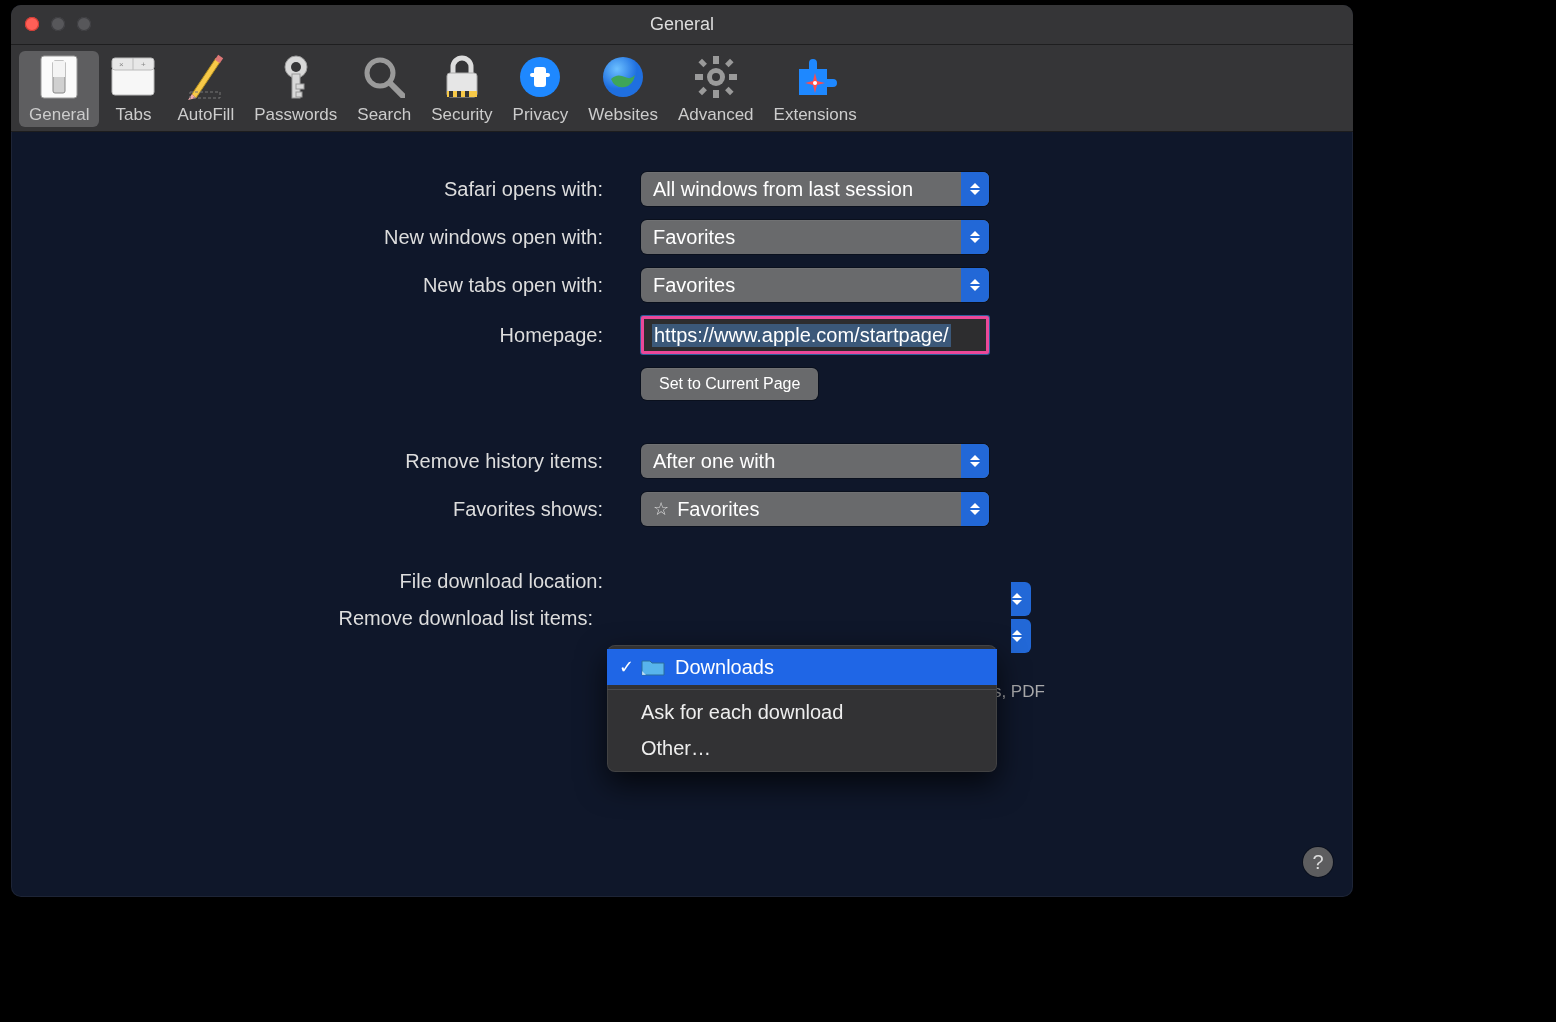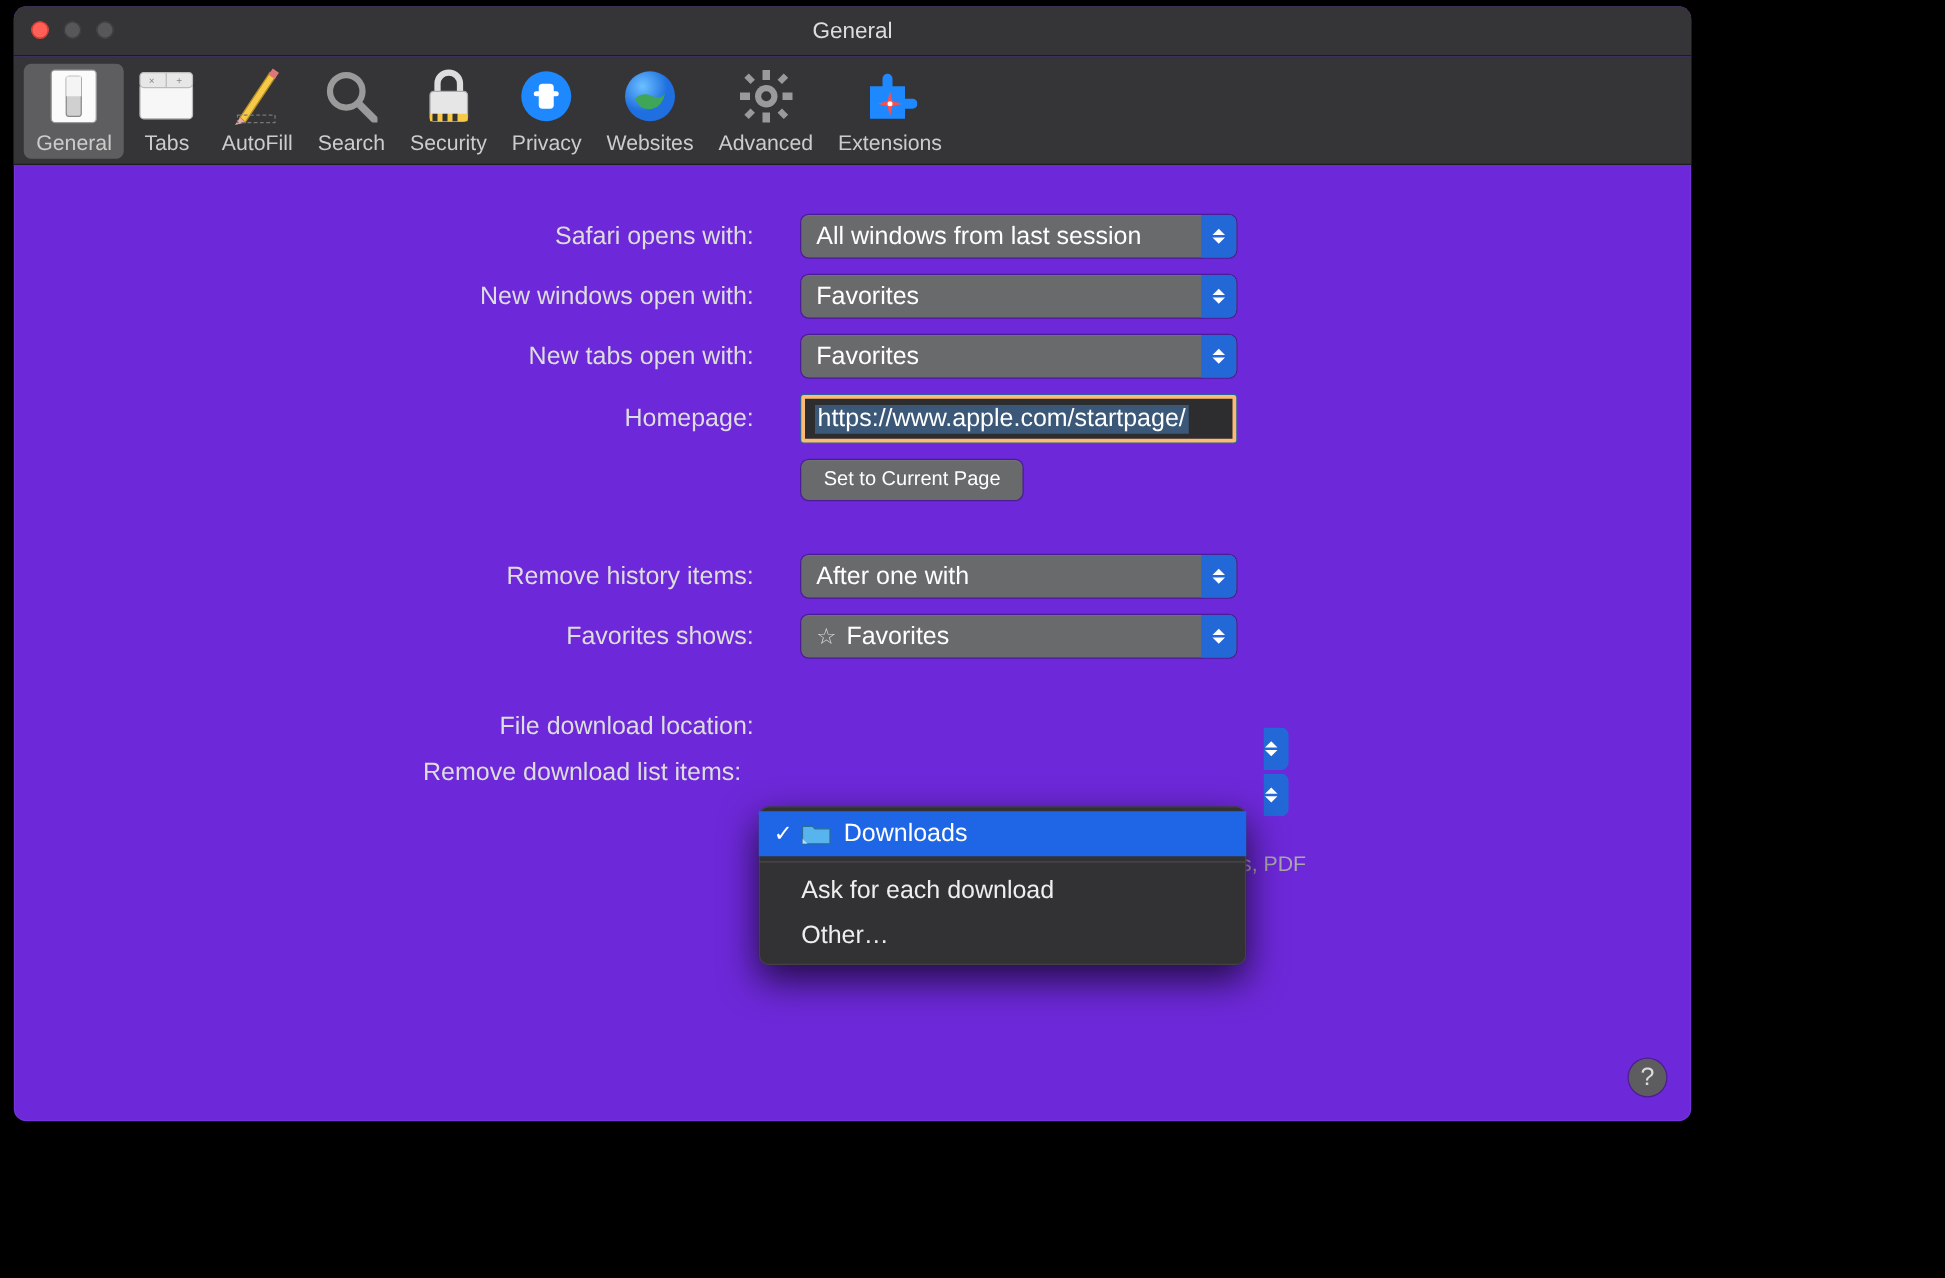--- a/index.html
+++ b/index.html
@@ -8,21 +8,21 @@
     font-family: -apple-system, "Helvetica Neue", Arial, sans-serif;
     width: 1556px;
     height: 1022px;
     position: relative;
     overflow: hidden;
   }
   .window {
     position: absolute;
     left: 11px; top: 5px;
     width: 1342px; height: 892px;
-    background: #6d28d9;
+    background: #0f172a;
     border-radius: 10px;
     box-shadow: 0 12px 40px rgba(0,0,0,.6), 0 0 0 1px rgba(255,255,255,.06) inset;
     overflow: visible;
     color: #d9d9d9;
   }
   .titlebar {
     position: relative;
     height: 40px;
     display: flex; align-items: center; justify-content: center;
     background: #353537;
@@ -97,21 +97,21 @@
     width: 0; height: 0;
     border-left: 5px solid transparent;
     border-right: 5px solid transparent;
   }
   .arr-up { border-bottom: 5px solid #fff; }
   .arr-down { border-top: 5px solid #fff; }
 
   .textfield {
     height: 34px;
     background: #2d2d2f;
-    border: 3px solid #fdba74;
+    border: 3px solid #ec4899;
     box-shadow: 0 0 0 1px #2f5f9c;
     border-radius: 2px;
     padding: 16px 8px;
     display: flex; align-items: center;
   }
   .textfield .val {
     color: #fff;
     background: #3b5879;
     font-size: 20px;
     padding: 0 2px;
@@ -241,20 +241,32 @@
         <svg width="40" height="46" viewBox="0 0 40 46">
           <polygon points="6,40 30,4 34,8 10,44" fill="#f7c948" stroke="#b38e20"></polygon>
           <polygon points="6,40 2,46 10,44" fill="#f2a9a9"></polygon>
           <rect x="30" y="2" width="6" height="6" fill="#d77" transform="rotate(34 33 5)"></rect>
           <rect x="4" y="38" width="30" height="6" fill="none" stroke="#777" stroke-dasharray="3 2"></rect>
         </svg>
       </div>
       <span class="label">AutoFill</span>
     </div>
 
+    <div class="tbitem">
+      <div class="iconwrap">
+        <svg width="34" height="46" viewBox="0 0 34 46">
+          <circle cx="17" cy="13" r="11" fill="#d8d8d8" stroke="#999"></circle>
+          <circle cx="17" cy="13" r="5" fill="#353537"></circle>
+          <rect x="13" y="20" width="8" height="24" fill="#d8d8d8" stroke="#999"></rect>
+          <rect x="17" y="30" width="8" height="5" fill="#d8d8d8" stroke="#999"></rect>
+          <rect x="17" y="38" width="6" height="5" fill="#d8d8d8" stroke="#999"></rect>
+        </svg>
+      </div>
+      <span class="label">Passwords</span>
+    </div>
 
     <div class="tbitem">
       <div class="iconwrap">
         <svg width="42" height="42" viewBox="0 0 42 42">
           <circle cx="17" cy="17" r="13" fill="none" stroke="#9a9a9a" stroke-width="5"></circle>
           <line x1="27" y1="27" x2="40" y2="40" stroke="#9a9a9a" stroke-width="6" stroke-linecap="round"></line>
         </svg>
       </div>
       <span class="label">Search</span>
     </div>

